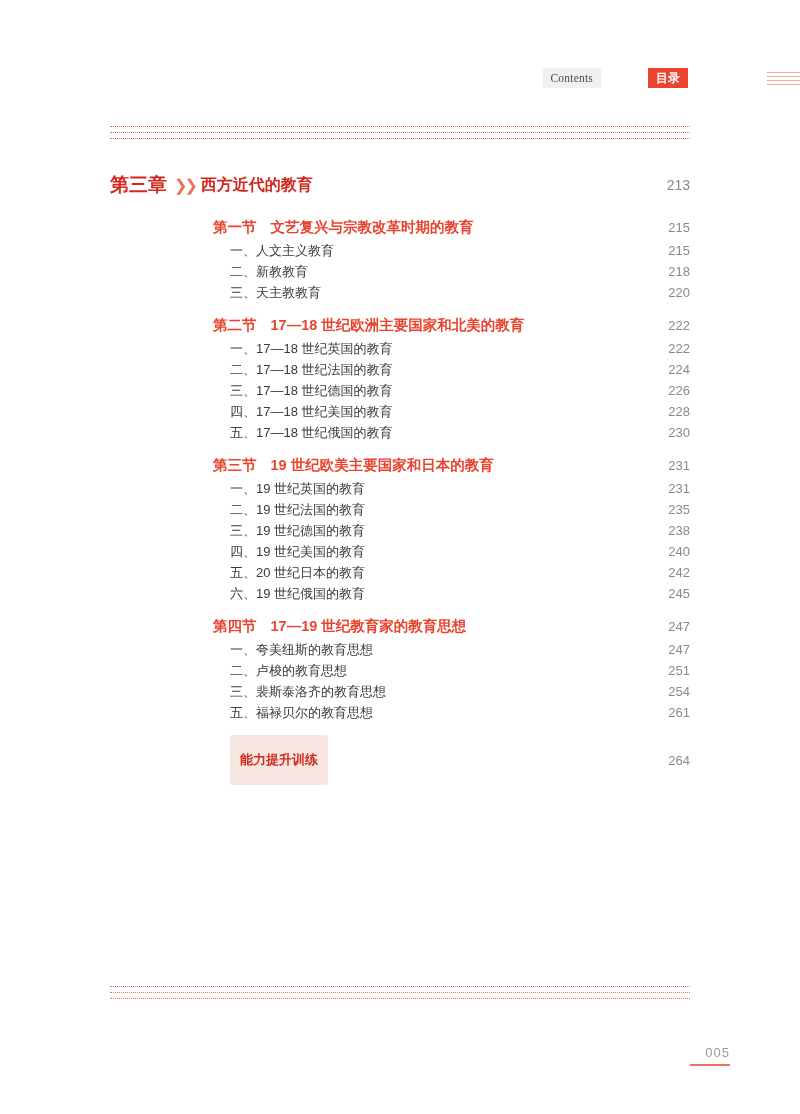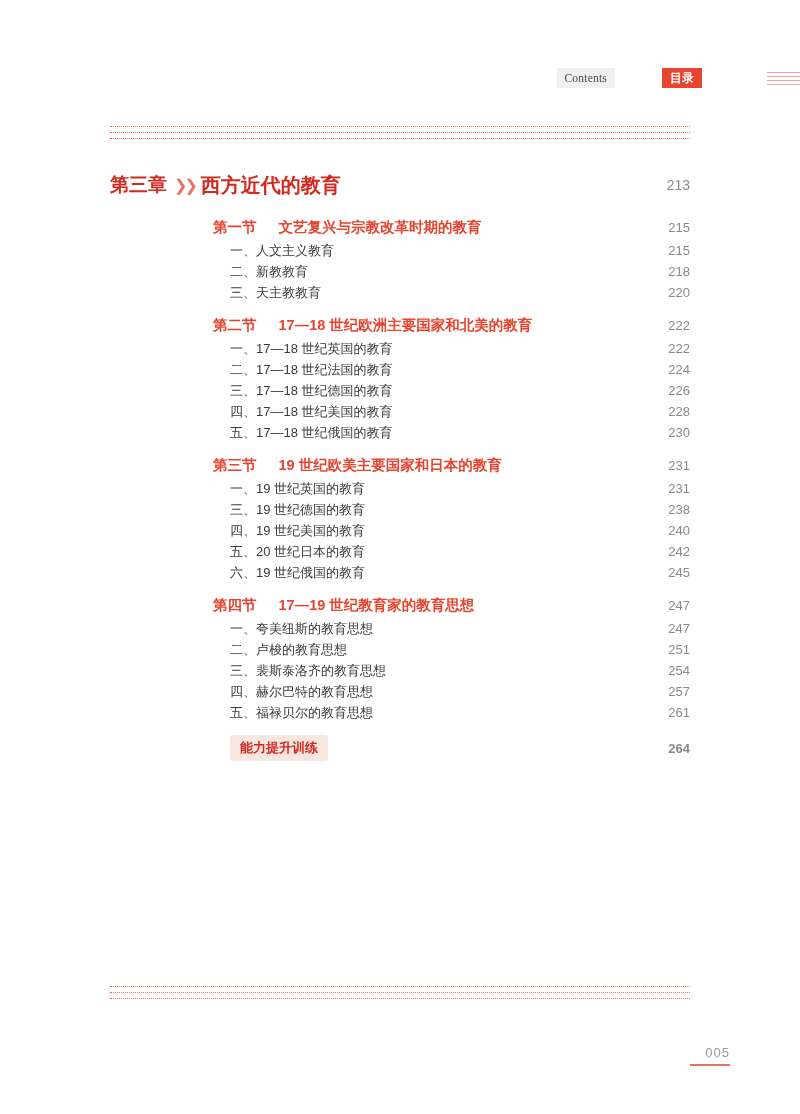--- a/index.html
+++ b/index.html
@@ -12,21 +12,21 @@
     background: #ffffff;
     font-family: "Liberation Sans", sans-serif;
     position: relative;
     overflow: hidden;
   }
 
   
   .header-tag {
     position: absolute;
     top: 68px;
-    right: 98px;
+    right: 112px;
     display: flex;
     align-items: stretch;
     height: 20px;
   }
   .header-tag .contents-box {
     background: #f0f0f0;
     color: #4a4a4a;
     font-size: 11.5px;
     line-height: 20px;
     padding: 0 8px;
@@ -81,21 +81,21 @@
     text-align: right;
   }
   .chapter-arrows {
     color: #e8735c;
     font-size: 16px;
     margin: 0 6px 0 7px;
     letter-spacing: -3px;
   }
   .chapter-title {
     color: #d2291f;
-    font-size: 20px;
+    font-size: 16px;
     font-weight: bold;
     font-family: "Liberation Serif", serif;
     flex: 1;
   }
   .chapter-page {
     color: #8a8a8a;
     font-size: 14px;
     font-family: "Liberation Sans", sans-serif;
     text-align: right;
     width: 46px;
@@ -113,21 +113,21 @@
   .section-label {
     color: #e8442f;
     font-size: 14.5px;
     font-weight: bold;
     white-space: nowrap;
   }
   .section-title {
     color: #e8442f;
     font-size: 14.5px;
     font-weight: bold;
-    margin-left: 22px;
+    margin-left: 14px;
     flex: 1;
   }
   .section-page {
     color: #8a8a8a;
     font-size: 13px;
     text-align: right;
     width: 46px;
   }
 
   
@@ -155,31 +155,30 @@
     align-items: center;
     padding-left: 120px;
     margin-top: 13px;
   }
   .training-badge {
     display: inline-block;
     background: #f7e6df;
     color: #d2291f;
     font-size: 13px;
     font-weight: bold;
-    padding: 4px 10px;
+    padding: 16px 10px;
     border-radius: 3px;
     flex: 0 0 auto;
   }
   .training-spacer { flex: 1; }
   .training-page {
     color: #8a8a8a;
     font-size: 13px;
     text-align: right;
     width: 46px;
-    font-weight: bold;
   }
 
   
   .footer {
     position: absolute;
     right: 70px;
     bottom: 48px;
     text-align: right;
   }
   .footer .pageno {
@@ -286,20 +285,24 @@
   <div class="section-row">
     <span class="section-label">第三节</span>
     <span class="section-title">19 世纪欧美主要国家和日本的教育</span>
     <span class="section-page">231</span>
   </div>
   <div class="entry-row">
     <span class="entry-title">一、19 世纪英国的教育</span>
     <span class="entry-page">231</span>
   </div>
   <div class="entry-row">
+    <span class="entry-title">二、19 世纪法国的教育</span>
+    <span class="entry-page">235</span>
+  </div>
+  <div class="entry-row">
     <span class="entry-title">三、19 世纪德国的教育</span>
     <span class="entry-page">238</span>
   </div>
   <div class="entry-row">
     <span class="entry-title">四、19 世纪美国的教育</span>
     <span class="entry-page">240</span>
   </div>
   <div class="entry-row">
     <span class="entry-title">五、20 世纪日本的教育</span>
     <span class="entry-page">242</span>
@@ -320,24 +323,20 @@
   </div>
   <div class="entry-row">
     <span class="entry-title">二、卢梭的教育思想</span>
     <span class="entry-page">251</span>
   </div>
   <div class="entry-row">
     <span class="entry-title">三、裴斯泰洛齐的教育思想</span>
     <span class="entry-page">254</span>
   </div>
   <div class="entry-row">
-    <span class="entry-title">四、赫尔巴特的教育思想</span>
-    <span class="entry-page">257</span>
-  </div>
-  <div class="entry-row">
     <span class="entry-title">五、福禄贝尔的教育思想</span>
     <span class="entry-page">261</span>
   </div>
 
   <div class="training-row">
     <span class="training-badge">能力提升训练</span>
     <span class="training-spacer"></span>
     <span class="training-page">264</span>
   </div>
 

